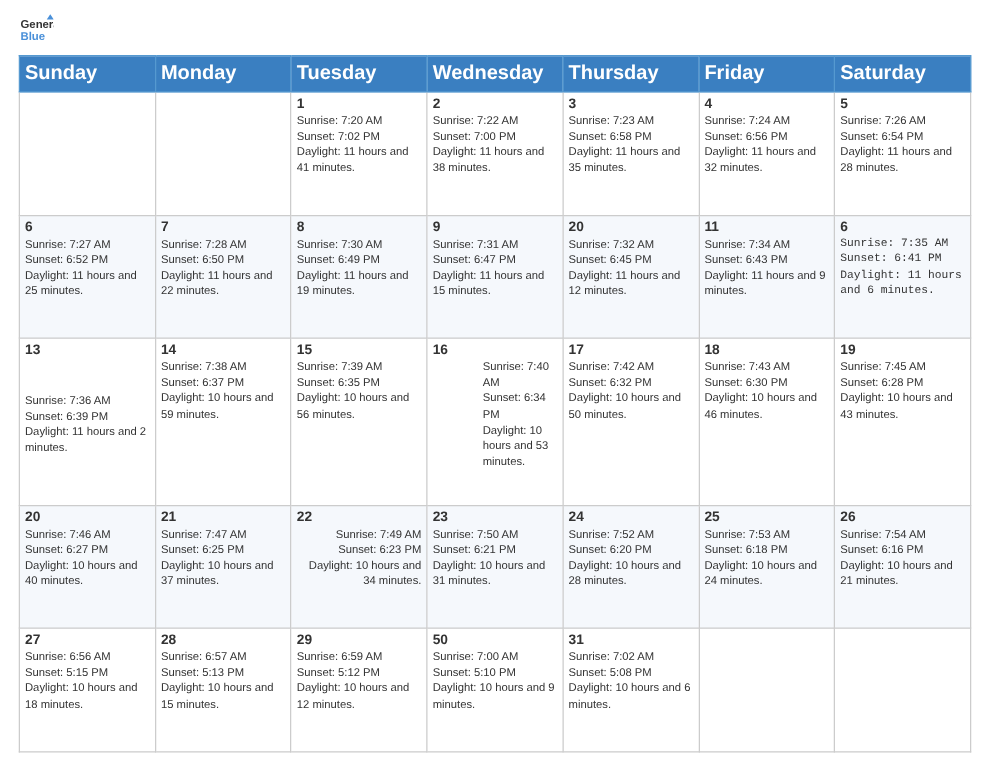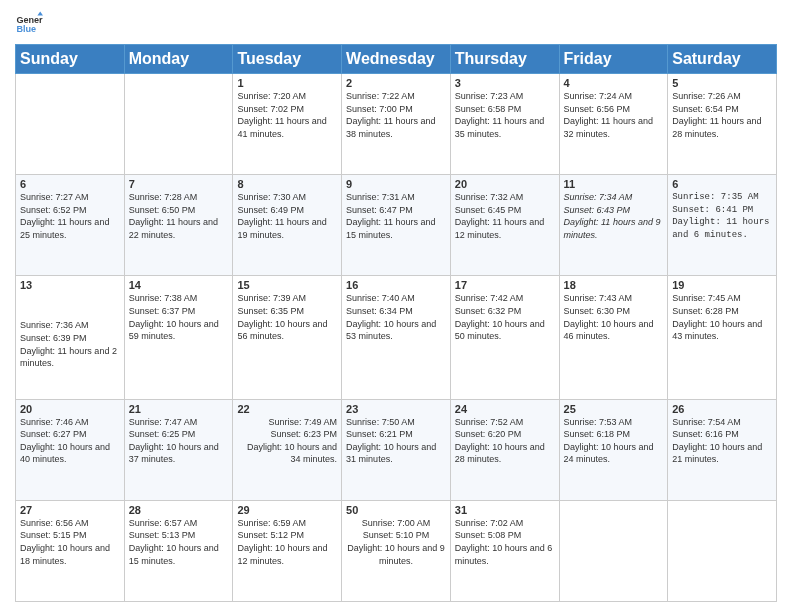--- a/index.html
+++ b/index.html
@@ -180,21 +180,21 @@
 Daylight: 11 hours and 15 minutes.</div>
           </td>
           <td>
             <span class="day-number">20</span>
             <div class="day-info" style="white-space: pre-line;">Sunrise: 7:32 AM
 Sunset: 6:45 PM
 Daylight: 11 hours and 12 minutes.</div>
           </td>
           <td>
             <span class="day-number">11</span>
-            <div class="day-info" style="white-space: pre-line; font-style: italic;">Sunrise: 7:34 AM
+            <div class="day-info" style="white-space: pre-line;">Sunrise: 7:34 AM
 Sunset: 6:43 PM
 Daylight: 11 hours and 9 minutes.</div>
           </td>
           <td>
             <span class="day-number">6</span>
             <div class="day-info" style="white-space: pre-line; font-family: Liberation Mono, monospace;">Sunrise: 7:35 AM
 Sunset: 6:41 PM
 Daylight: 11 hours and 6 minutes.</div>
           </td>
         </tr>
@@ -212,21 +212,21 @@
 Daylight: 10 hours and 59 minutes.</div>
           </td>
           <td>
             <span class="day-number">15</span>
             <div class="day-info" style="white-space: pre-line;">Sunrise: 7:39 AM
 Sunset: 6:35 PM
 Daylight: 10 hours and 56 minutes.</div>
           </td>
           <td>
             <span class="day-number">16</span>
-            <div class="day-info" style="white-space: pre-line;">Sunrise: 7:40 AM
+            <div class="day-info" style="white-space: pre-line; margin-left: 40px;">Sunrise: 7:40 AM
 Sunset: 6:34 PM
 Daylight: 10 hours and 53 minutes.</div>
           </td>
           <td>
             <span class="day-number">17</span>
             <div class="day-info" style="white-space: pre-line;">Sunrise: 7:42 AM
 Sunset: 6:32 PM
 Daylight: 10 hours and 50 minutes.</div>
           </td>
           <td>
@@ -300,21 +300,21 @@
 Daylight: 10 hours and 15 minutes.</div>
           </td>
           <td>
             <span class="day-number">29</span>
             <div class="day-info" style="white-space: pre-line;">Sunrise: 6:59 AM
 Sunset: 5:12 PM
 Daylight: 10 hours and 12 minutes.</div>
           </td>
           <td>
             <span class="day-number">50</span>
-            <div class="day-info" style="white-space: pre-line; text-align: center;">Sunrise: 7:00 AM
+            <div class="day-info" style="white-space: pre-line;">Sunrise: 7:00 AM
 Sunset: 5:10 PM
 Daylight: 10 hours and 9 minutes.</div>
           </td>
           <td>
             <span class="day-number">31</span>
             <div class="day-info" style="white-space: pre-line;">Sunrise: 7:02 AM
 Sunset: 5:08 PM
 Daylight: 10 hours and 6 minutes.</div>
           </td>
           <td class="empty-cell"></td>

